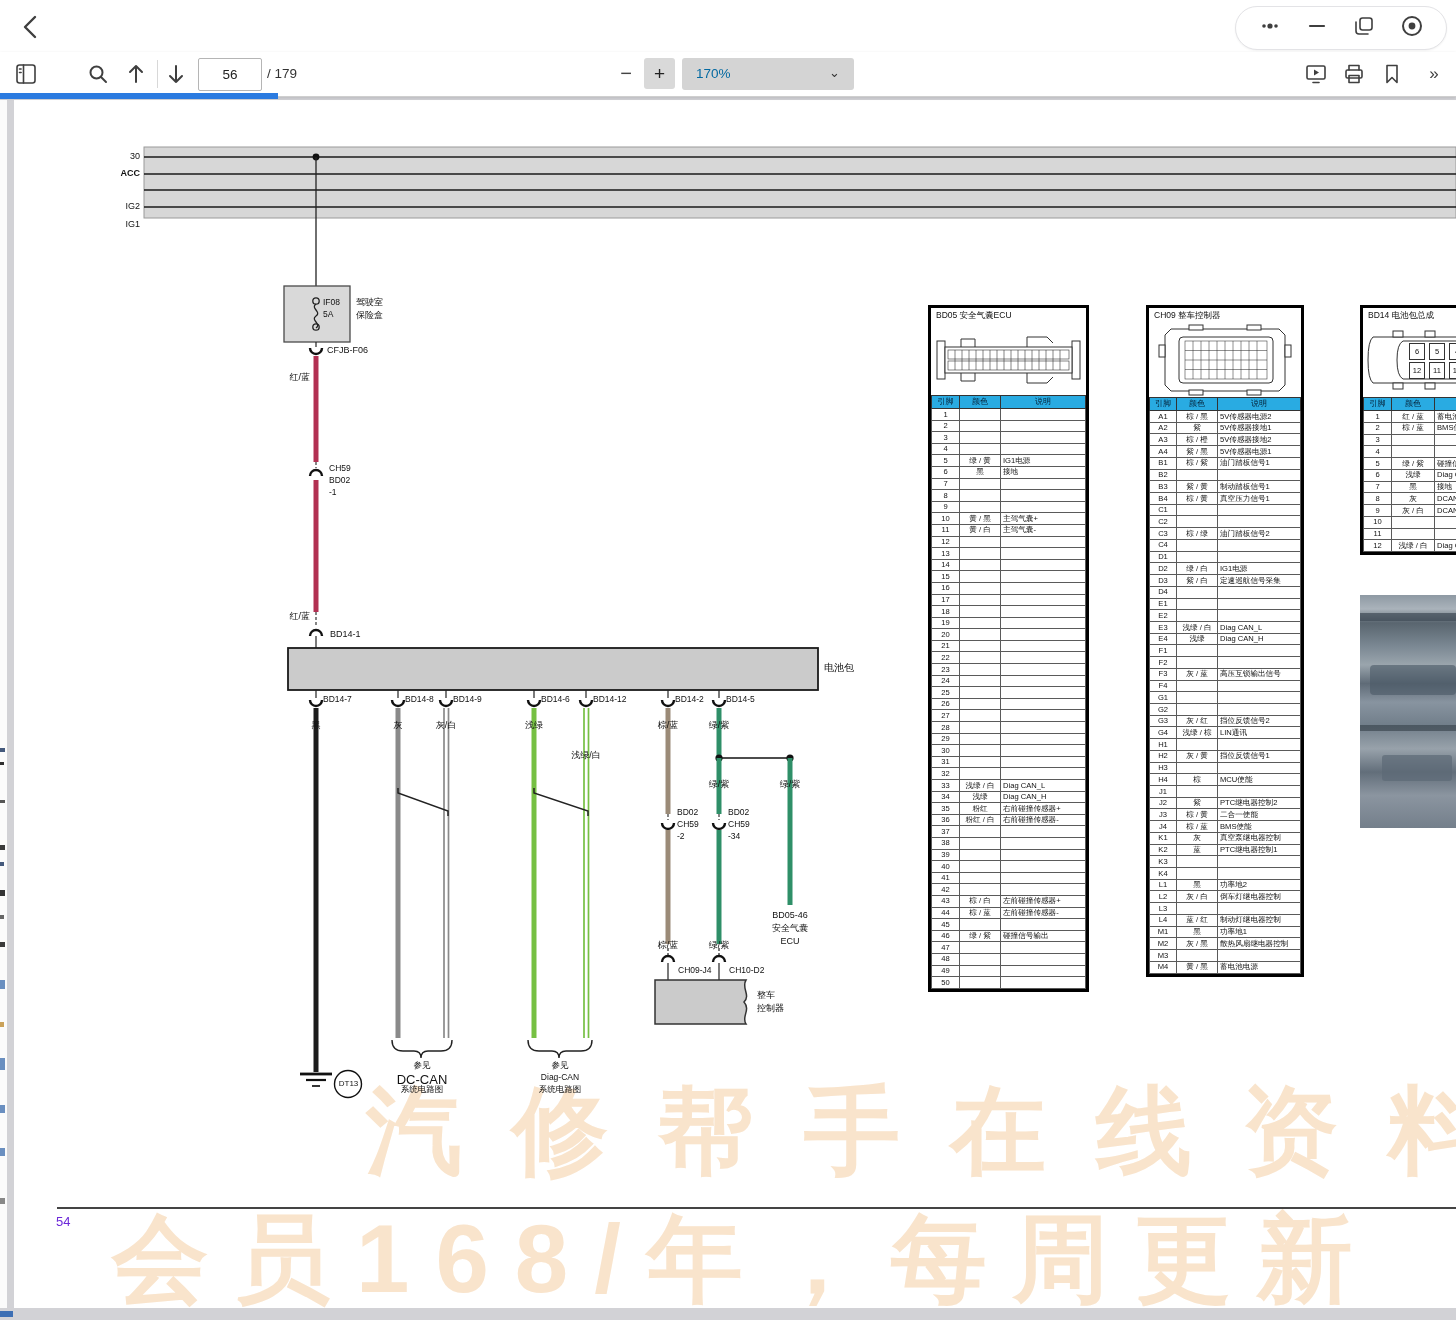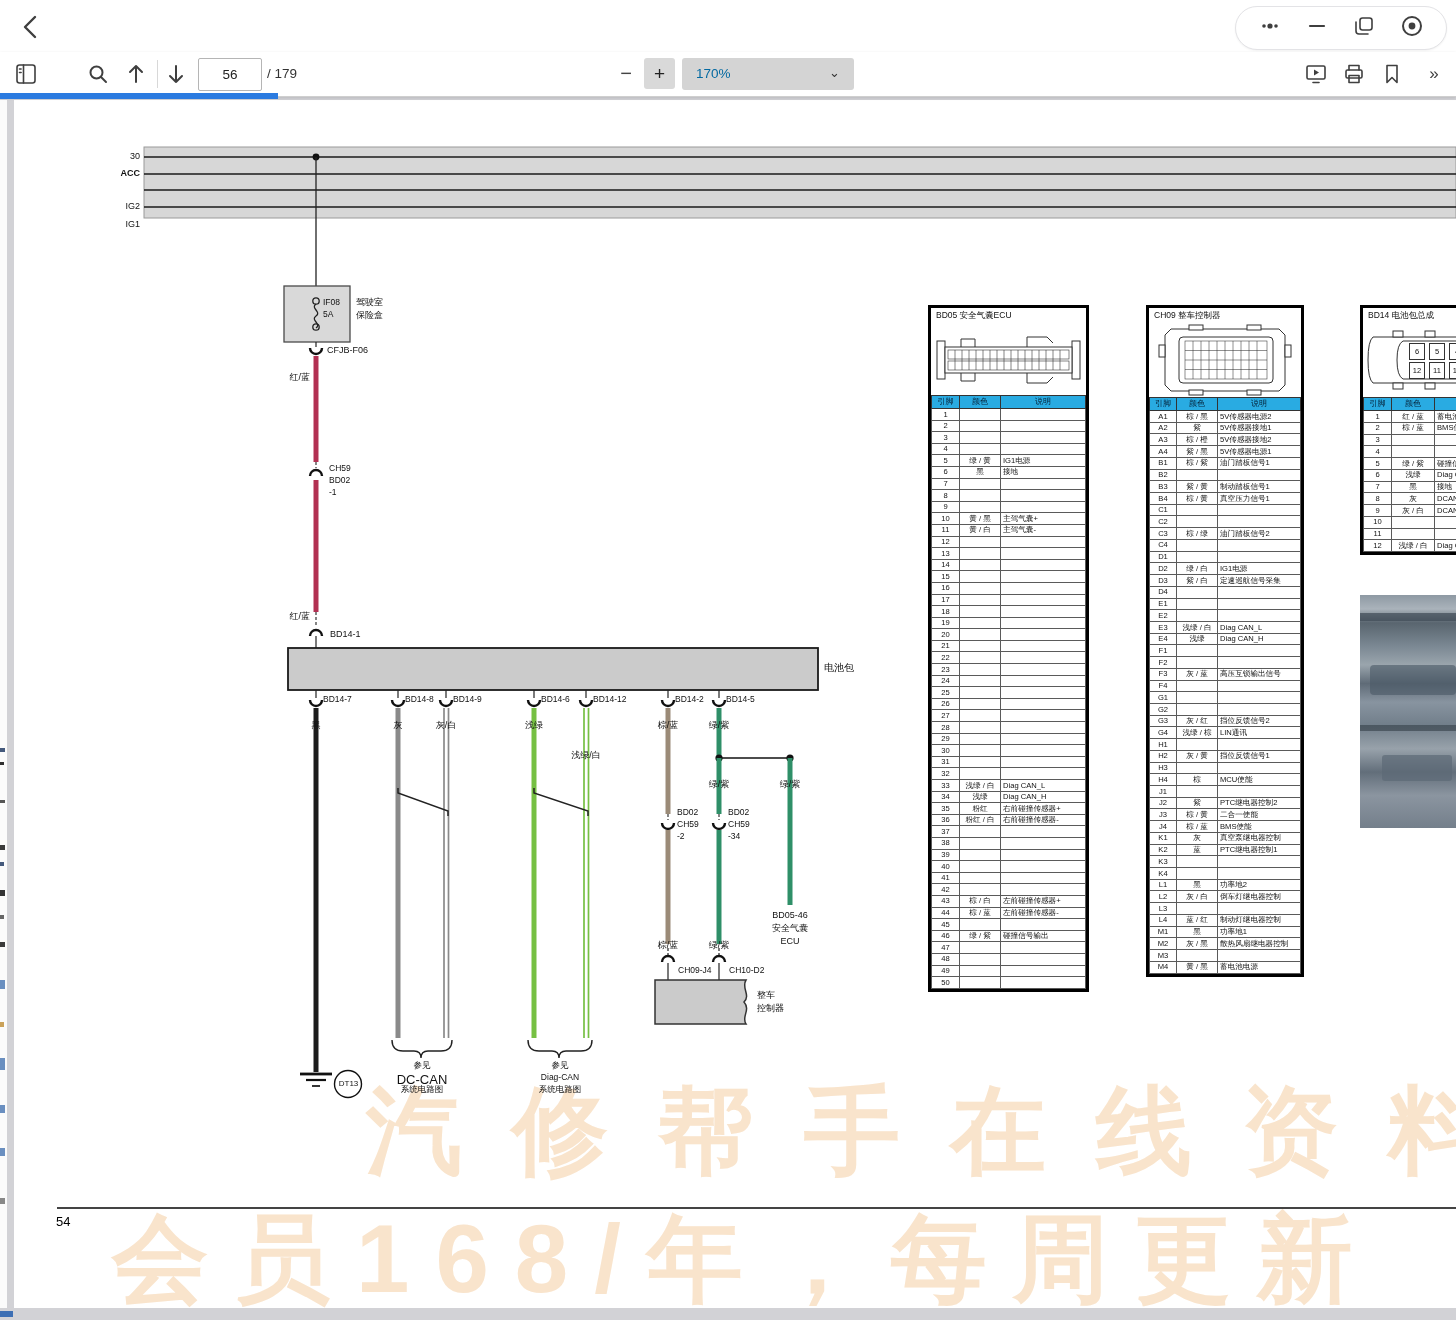--- a/index.html
+++ b/index.html
@@ -57,21 +57,21 @@
   #photo .d1{position:absolute;left:0;top:18px;width:96px;height:8px;background:#3f4a55;opacity:.7;}
   #photo .d2{position:absolute;left:10px;top:70px;width:86px;height:30px;background:#4a5865;opacity:.6;border-radius:4px;}
   #photo .d3{position:absolute;left:0;top:130px;width:96px;height:6px;background:#39434d;opacity:.65;}
   #photo .d4{position:absolute;left:22px;top:160px;width:70px;height:26px;background:#5d6a76;opacity:.7;border-radius:3px;}
   
   .wm{position:absolute;color:#f9e4cc;z-index:3;white-space:nowrap;font-weight:bold;}
   #wm1{left:366px;top:1068px;font-size:96px;letter-spacing:50px;}
   #wm2{left:112px;top:1196px;font-size:96px;letter-spacing:26px;}
   #wmdiag{left:988px;top:782px;width:180px;transform:rotate(-38deg);color:#f2d8bc;
           font-size:13px;text-align:center;line-height:1.25;z-index:6;font-weight:bold;}
-  #pagenum{position:absolute;left:56px;top:1214px;font-size:13px;color:#000000;z-index:5;}
+  #pagenum{position:absolute;left:56px;top:1214px;font-size:13px;color:#6d28d9;z-index:5;}
   #bottomblue{position:absolute;left:0;top:1311px;width:13px;height:6px;background:#3c6eb4;z-index:3;}
 </style>
 </head>
 <body>
 
 <div id="titlebar">
   <div class="backbtn">
     <svg width="26" height="26" viewBox="0 0 26 26">
         <path class="icn" style="stroke-width:2.4" d="M17 3 L7 13 L17 23"></path>
       </svg>

